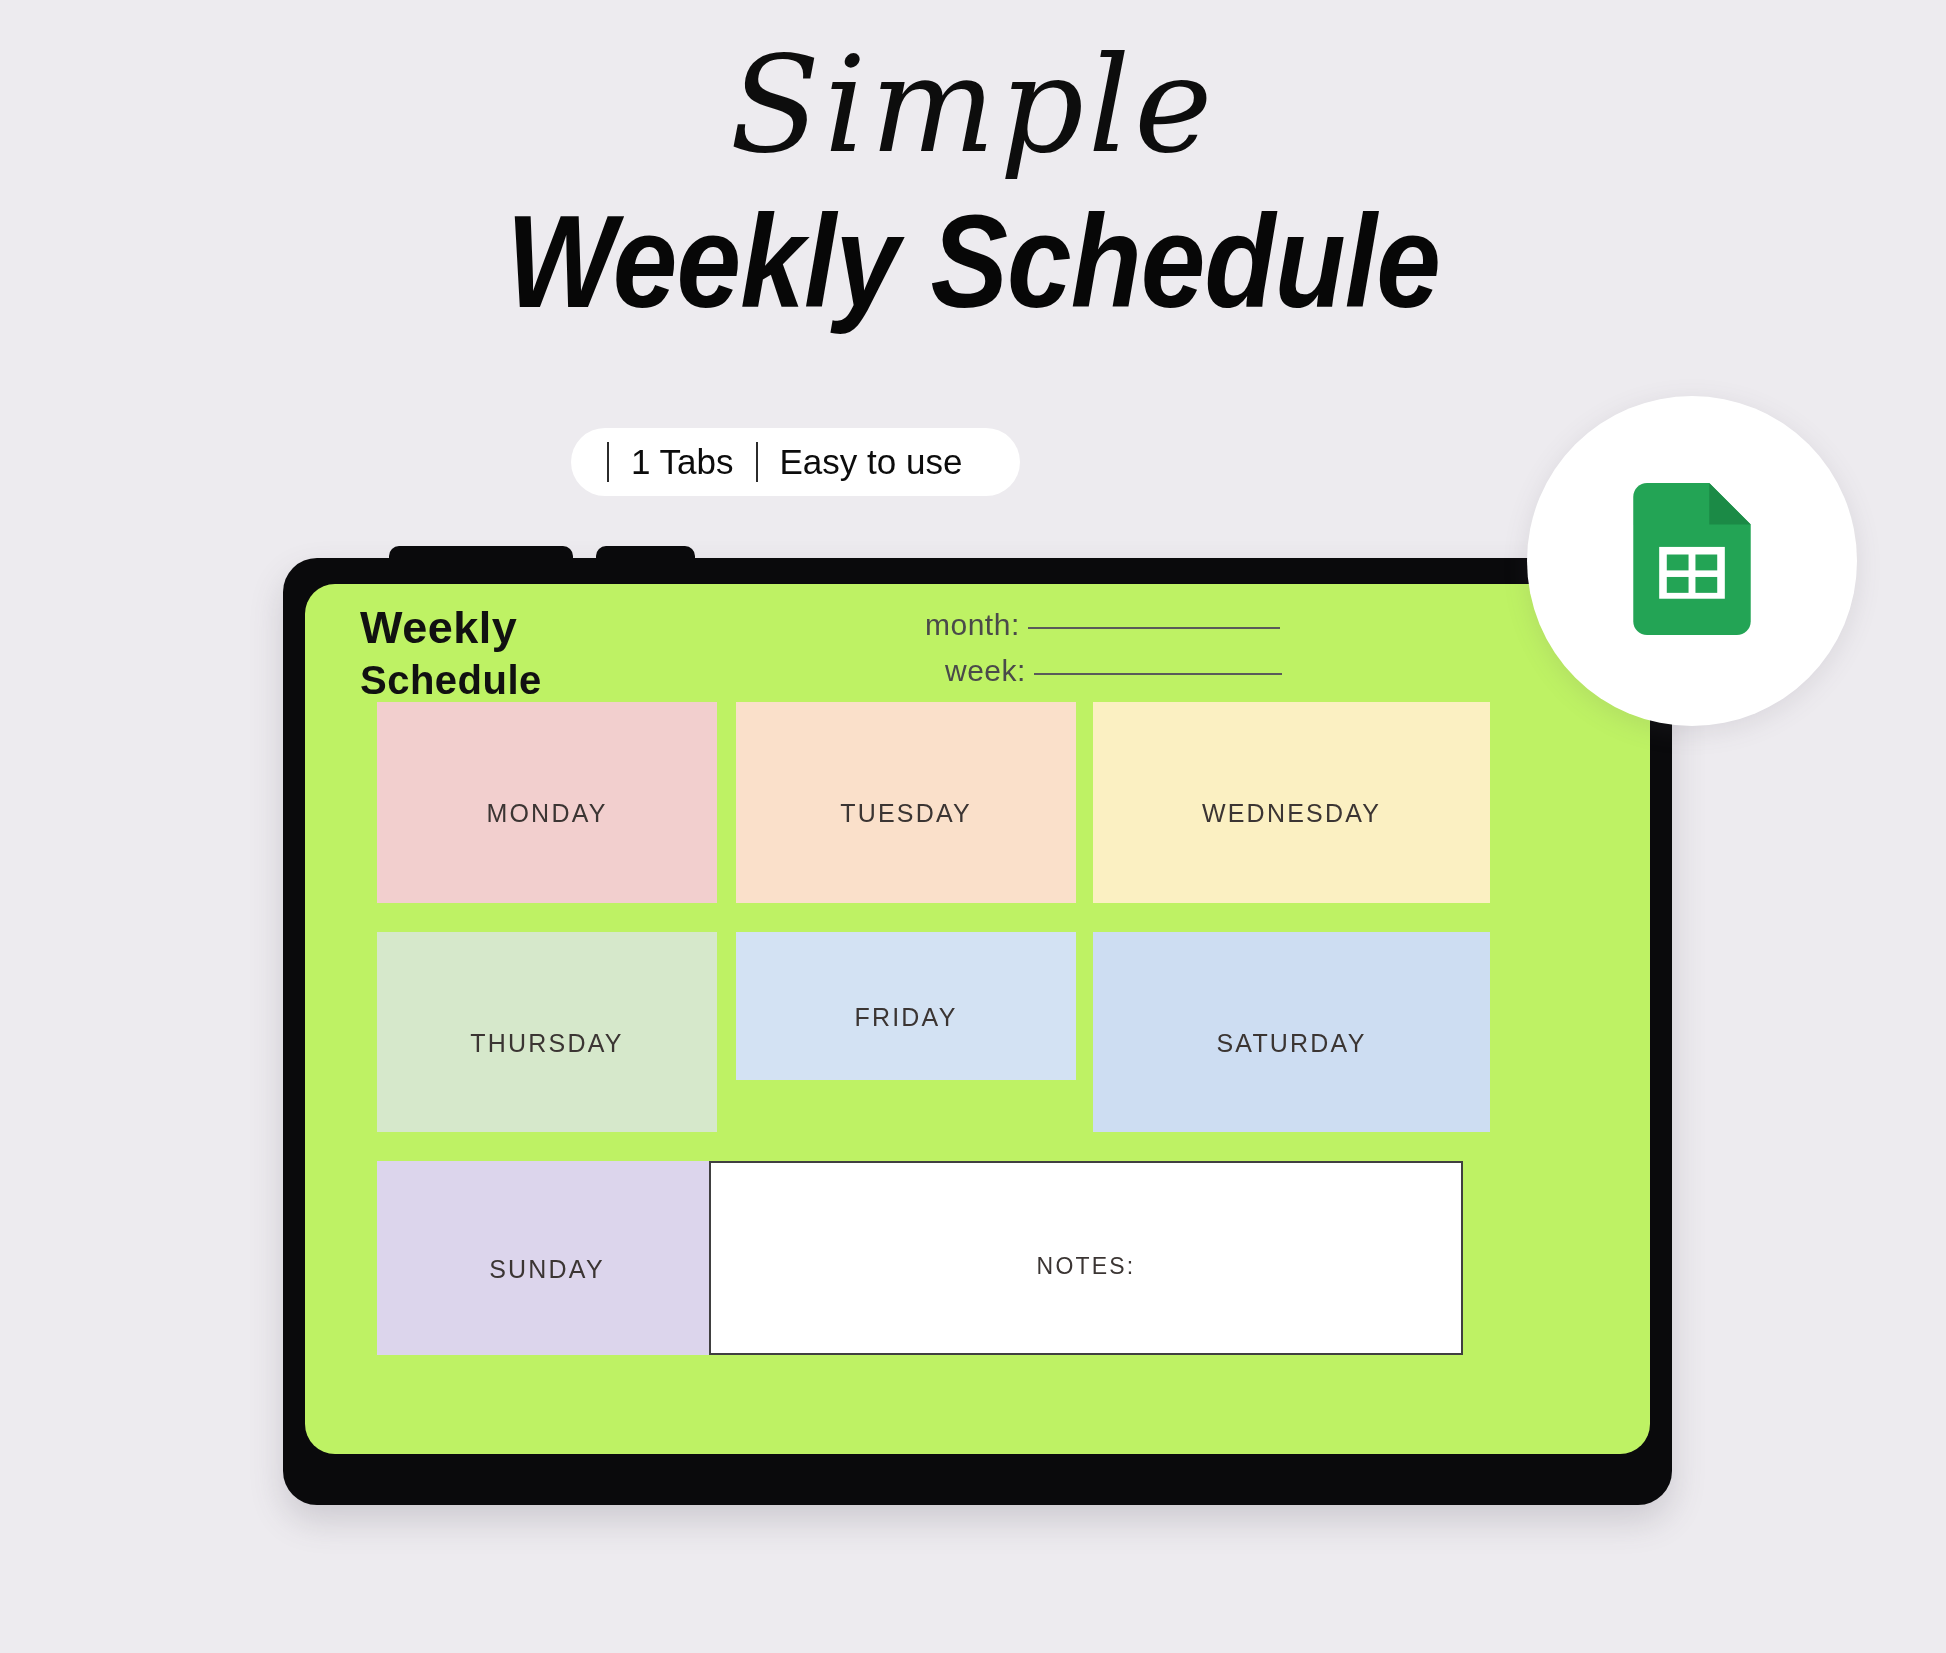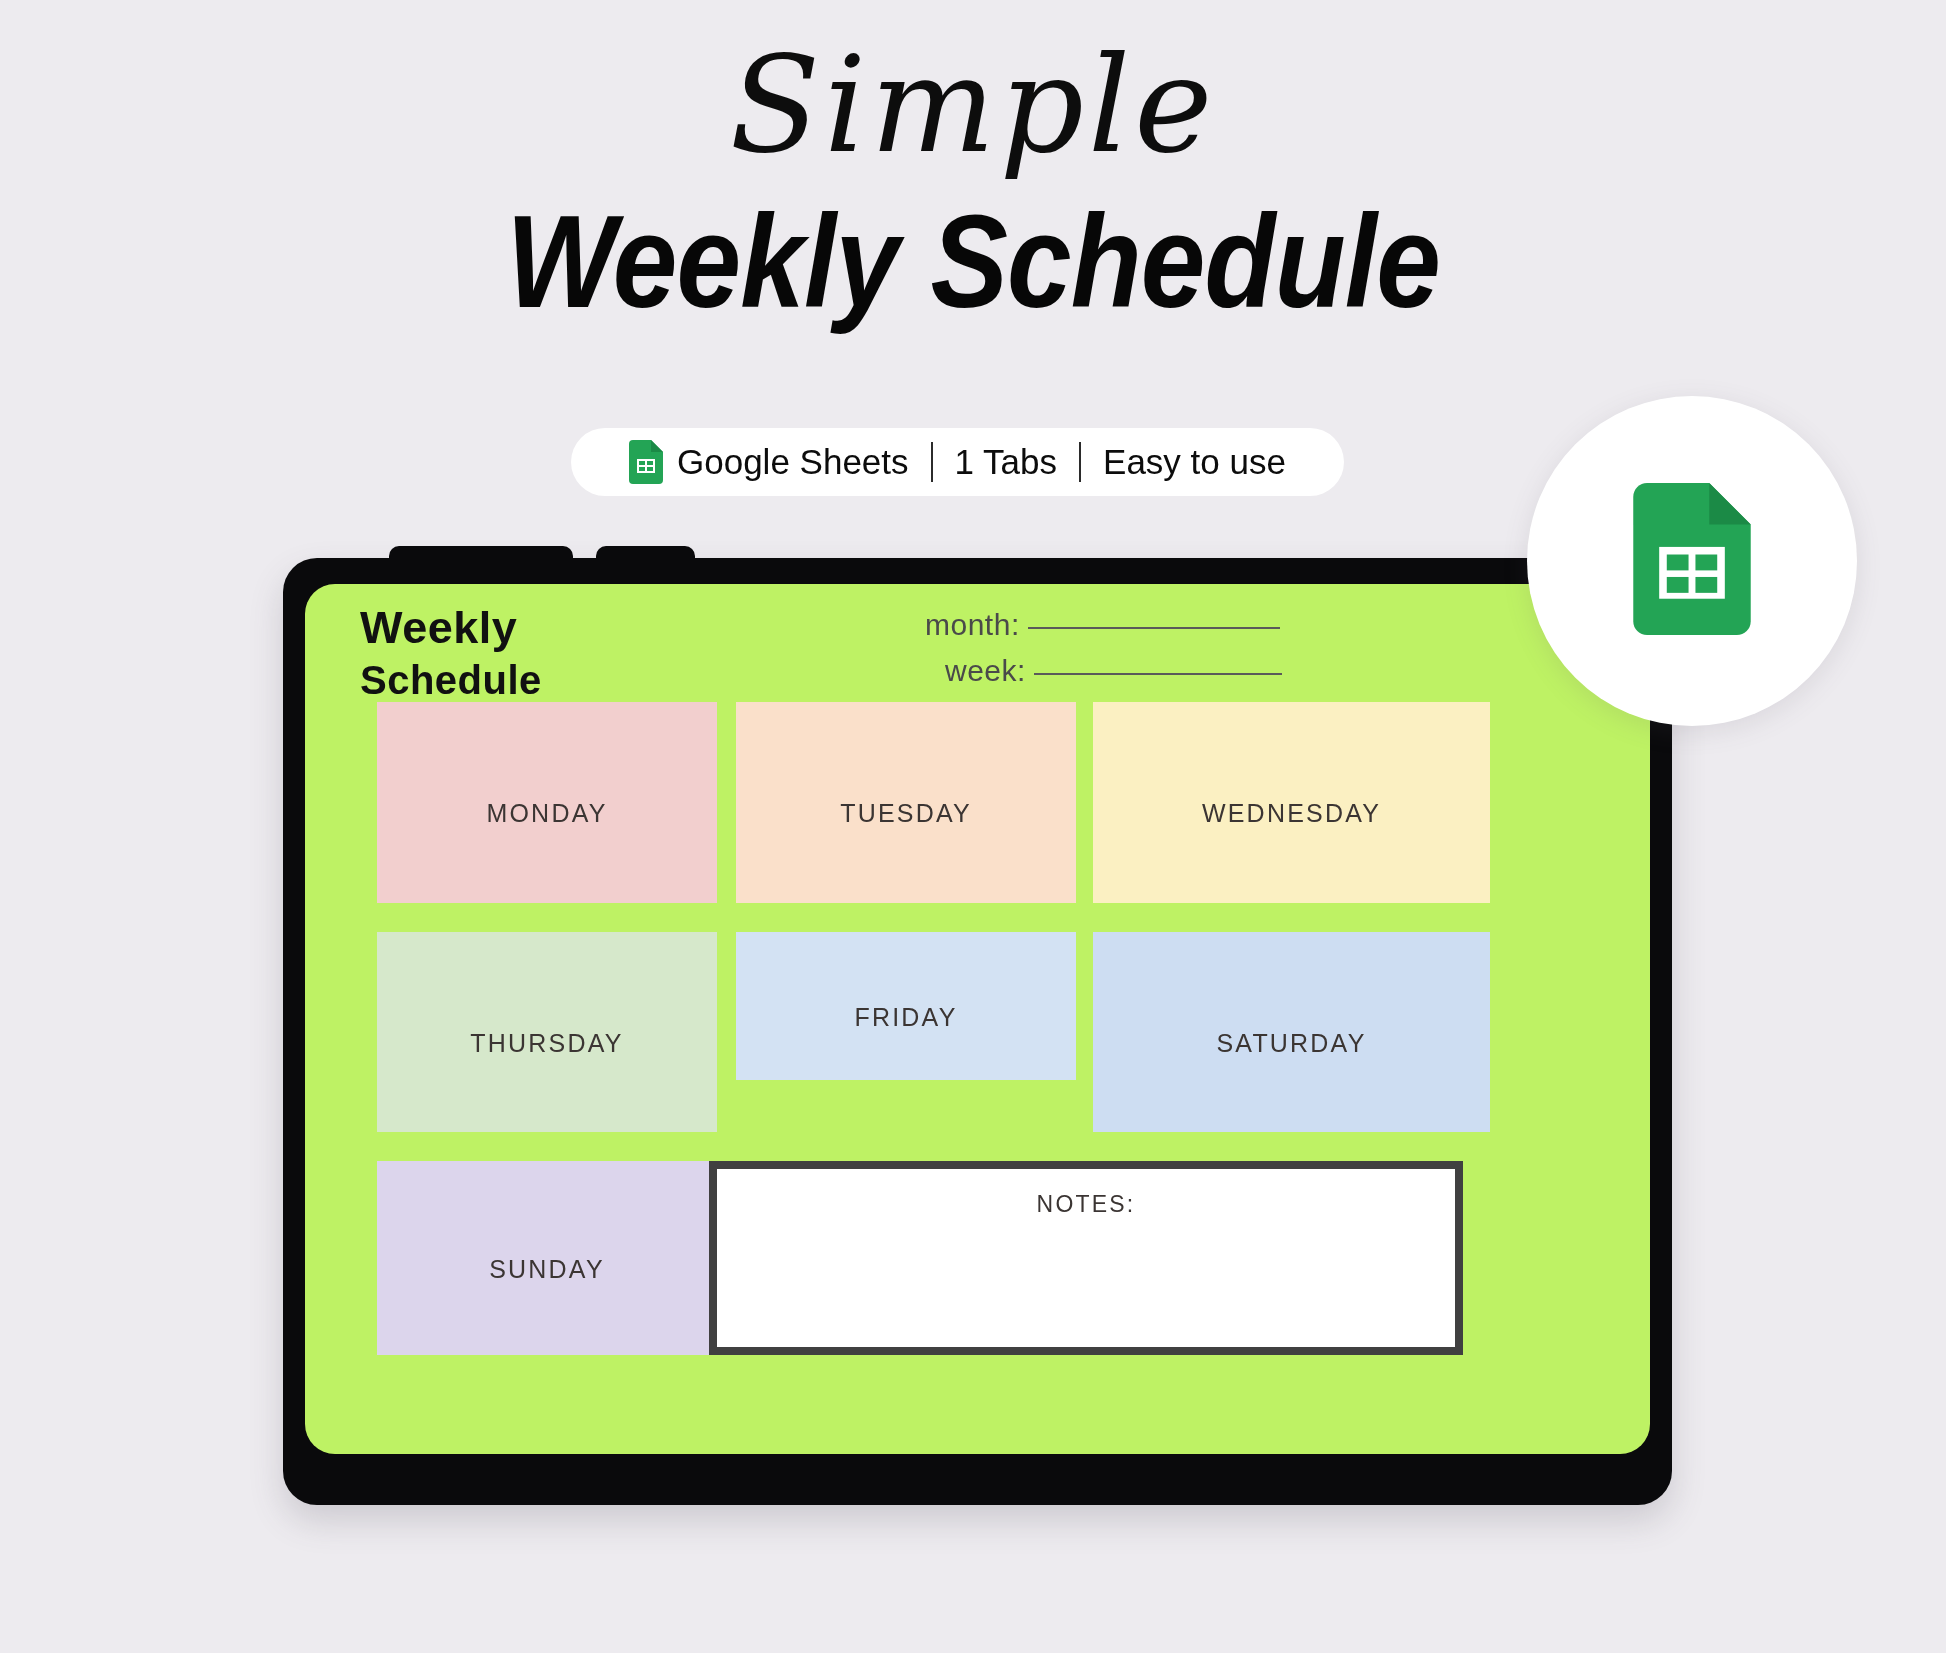--- a/index.html
+++ b/index.html
@@ -128,51 +128,37 @@
     display:flex; align-items:center; justify-content:center;
     padding-top:22px;
     margin-left:27px;
   }
   .card-label {
     font-size:25px; letter-spacing:2.2px; color:#3b3533;
   }
   .notes-box {
     position:absolute;
     background:#ffffff;
-    border:8px solid #404040;
-    display:flex; align-items:flex-start; justify-content:center;
-    padding-top:22px;
+    border:2px solid #404040;
+    display:flex; align-items:center; justify-content:center;
+    padding-top:16px;
   }
   .notes-label {
     font-size:23px; letter-spacing:2.2px; color:#3b3533;
   }
 </style>
 </head>
 <body>
 
 <div class="stage">
 
   <div class="script-title">Simple</div>
   <div class="main-title">Weekly Schedule</div>
 
   <div class="badge-pill">
-    <div class="badge-seg">
-      <span class="sheets-glyph">
-        <svg width="34" height="44" viewBox="0 0 34 44">
-          <path d="M4 0 H22 L34 12 V40 a4 4 0 0 1 -4 4 H4 a4 4 0 0 1 -4 -4 V4 a4 4 0 0 1 4 -4 Z" fill="#23A455"></path>
-          <path d="M22 0 L34 12 H22 Z" fill="#1B8A46"></path>
-          <rect x="8" y="19" width="18" height="14" fill="#ffffff"></rect>
-          <rect x="10" y="21" width="6" height="4" fill="#23A455"></rect>
-          <rect x="18" y="21" width="6" height="4" fill="#23A455"></rect>
-          <rect x="10" y="27" width="6" height="4" fill="#23A455"></rect>
-          <rect x="18" y="27" width="6" height="4" fill="#23A455"></rect>
-        </svg>
-      </span>
-      <span>Google Sheets</span>
-    </div>
     <span class="badge-div"></span>
     <div class="badge-seg">
       <span>1 Tabs</span>
     </div>
     <span class="badge-div"></span>
     <div class="badge-seg">
       <span>Easy to use</span>
     </div>
   </div>
 

